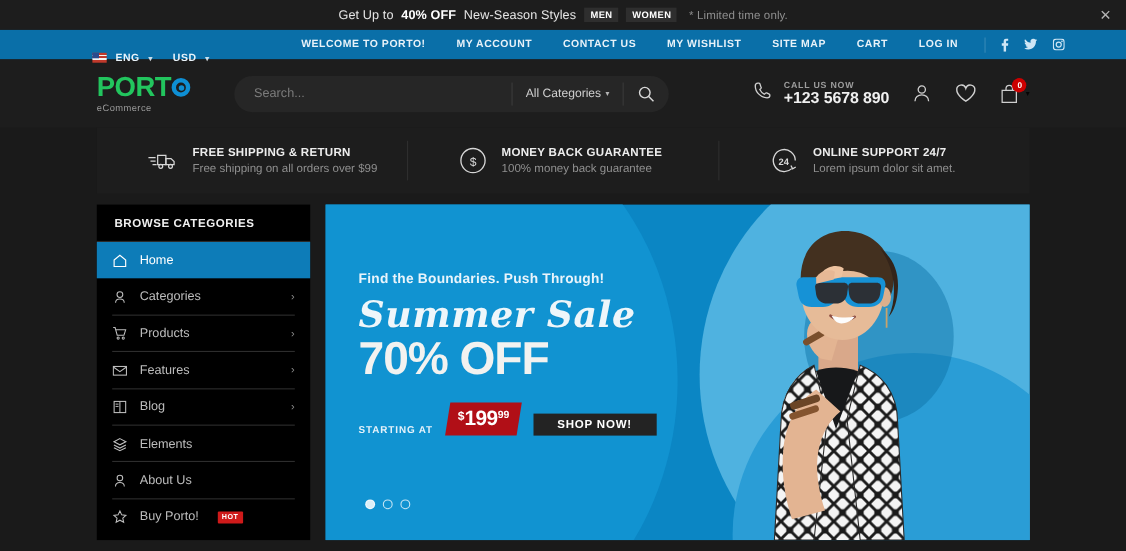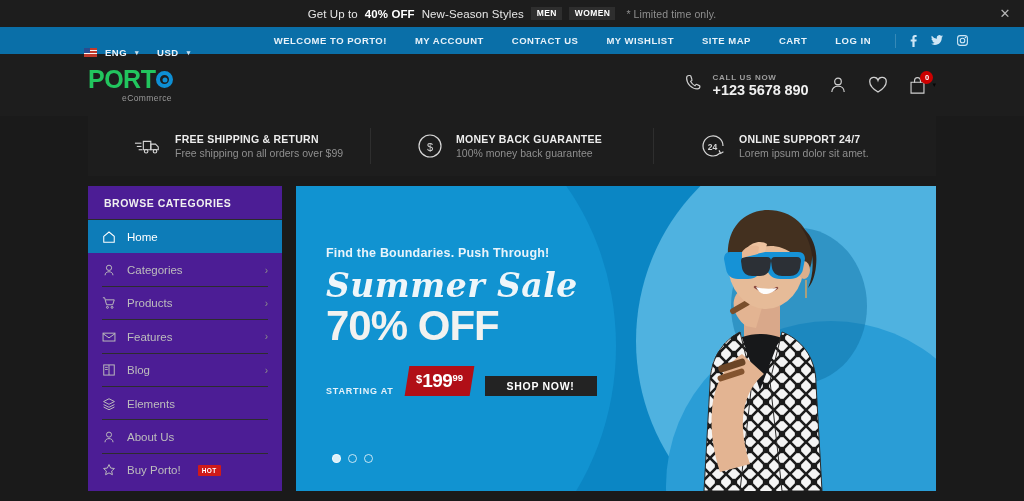--- a/index.html
+++ b/index.html
@@ -101,21 +101,21 @@
     display: inline-block; width: 17px; height: 17px;
     border: 4px solid #0e8fd4; border-radius: 50%;
     position: relative; margin-left: 1px;
   }
   .logo .ring::after {
     content: ""; position: absolute; left: 50%; top: 50%;
     transform: translate(-50%,-50%);
     width: 5px; height: 5px; border-radius: 50%; background: #0e8fd4;
   }
   .logo .sub {
-    font-size: 8.5px; color: #9a9a9a; text-align: center;
+    font-size: 8.5px; color: #9a9a9a; text-align: left;
     letter-spacing: .4px; margin-top: 1px; padding-right: 2px;
   }
 
   .searchbar {
     display: flex; align-items: center;
     width: 395px; height: 33px;
     background: #262626; border-radius: 17px;
     margin-left: 5px;
     overflow: hidden;
   }
@@ -171,21 +171,21 @@
   .feat .f-t { font-size: 10.5px; font-weight: bold; color: #ededed; letter-spacing: .25px; }
   .feat .f-s { font-size: 10.5px; color: #8f8f8f; margin-top: 2px; }
 
   
   .content {
     display: flex;
     margin: 10px 88px 0 88px;
     gap: 14px;
   }
 
-  .sidebar { width: 194px; background: #4c1d95; }
+  .sidebar { width: 194px; background: #000000; }
   .sb-head {
     height: 34px; display: flex; align-items: center;
     padding: 0 16px;
     font-size: 10.5px; font-weight: bold; color: #f0f0f0; letter-spacing: .5px;
     border-bottom: 1px solid #2b2b2b;
   }
   .sb-item {
     height: 33.4px;
     display: flex; align-items: center; gap: 10px;
     padding: 0 14px;
@@ -333,20 +333,33 @@
 
 <div class="header">
   <div class="logo">
     <div class="word">
       <span>PORT</span>
       <span class="ring"></span>
     </div>
     <div class="sub">eCommerce</div>
   </div>
 
+  <div class="searchbar">
+    <input type="text" placeholder="Search..." style="">
+    <div class="cat-sel">
+      <span>All Categories</span>
+      <span class="caret">▾</span>
+    </div>
+    <div class="search-btn">
+      <svg width="15" height="15" viewBox="0 0 16 16">
+          <circle cx="6.6" cy="6.6" r="5.1" fill="none" stroke="currentColor" stroke-width="1.4"></circle>
+          <line x1="10.4" y1="10.4" x2="15" y2="15" stroke="currentColor" stroke-width="1.4"></line>
+        </svg>
+    </div>
+  </div>
 
   <div class="header-right">
     <div class="callus">
       <span class="ph-icon">
         <svg width="20" height="20" viewBox="0 0 20 20">
             <path d="M5 2.5c-1.2 0-2.4 1.1-2.4 2.6 0 5.6 5.1 10.8 10.7 10.8 1.5 0 2.6-1.2 2.6-2.4 0-.4-.2-.7-.6-.9l-2.3-1.1c-.4-.2-.8-.1-1.1.2l-.9 1c-1.8-.9-3.4-2.5-4.3-4.3l1-.9c.3-.3.4-.7.2-1.1L6.8 3.1c-.2-.4-.5-.6-.9-.6z" fill="none" stroke="currentColor" stroke-width="1.2"></path>
           </svg>
       </span>
       <div>
         <div class="cu-label">CALL US NOW</div>

